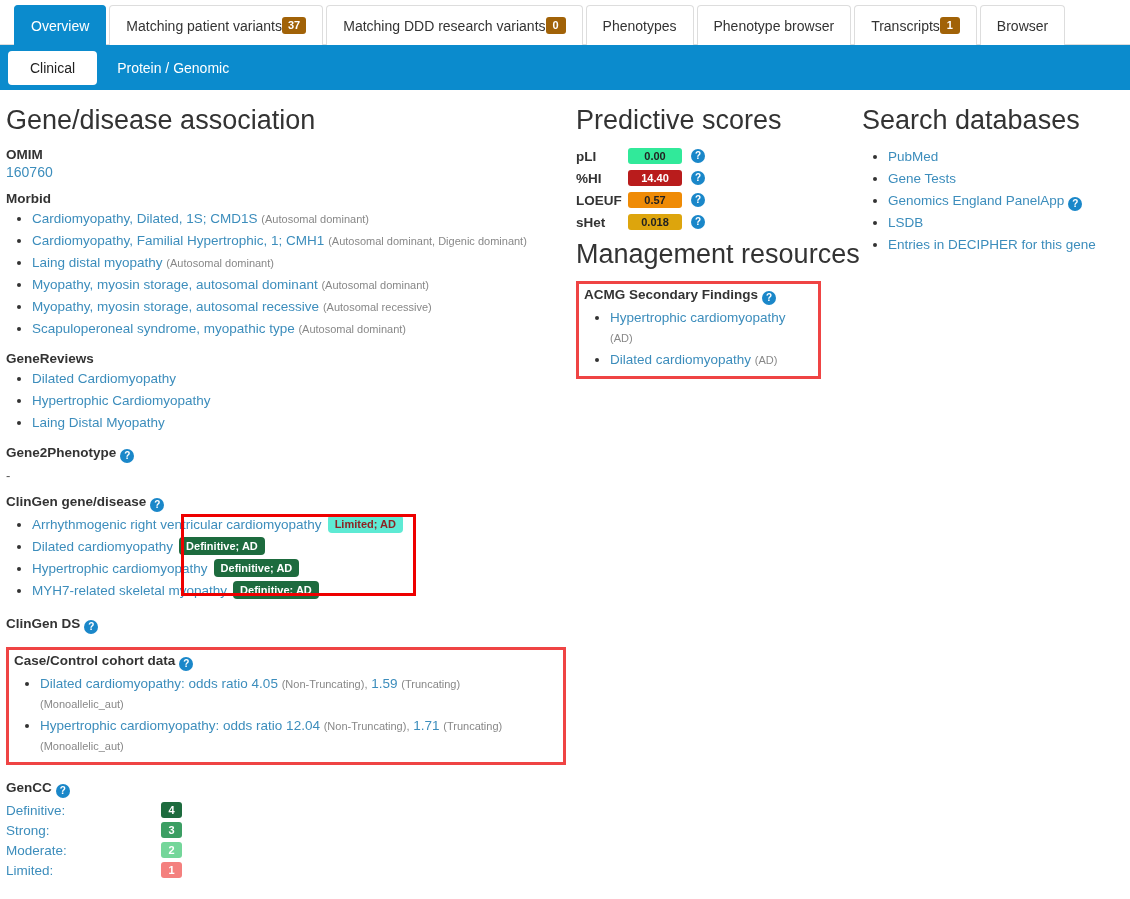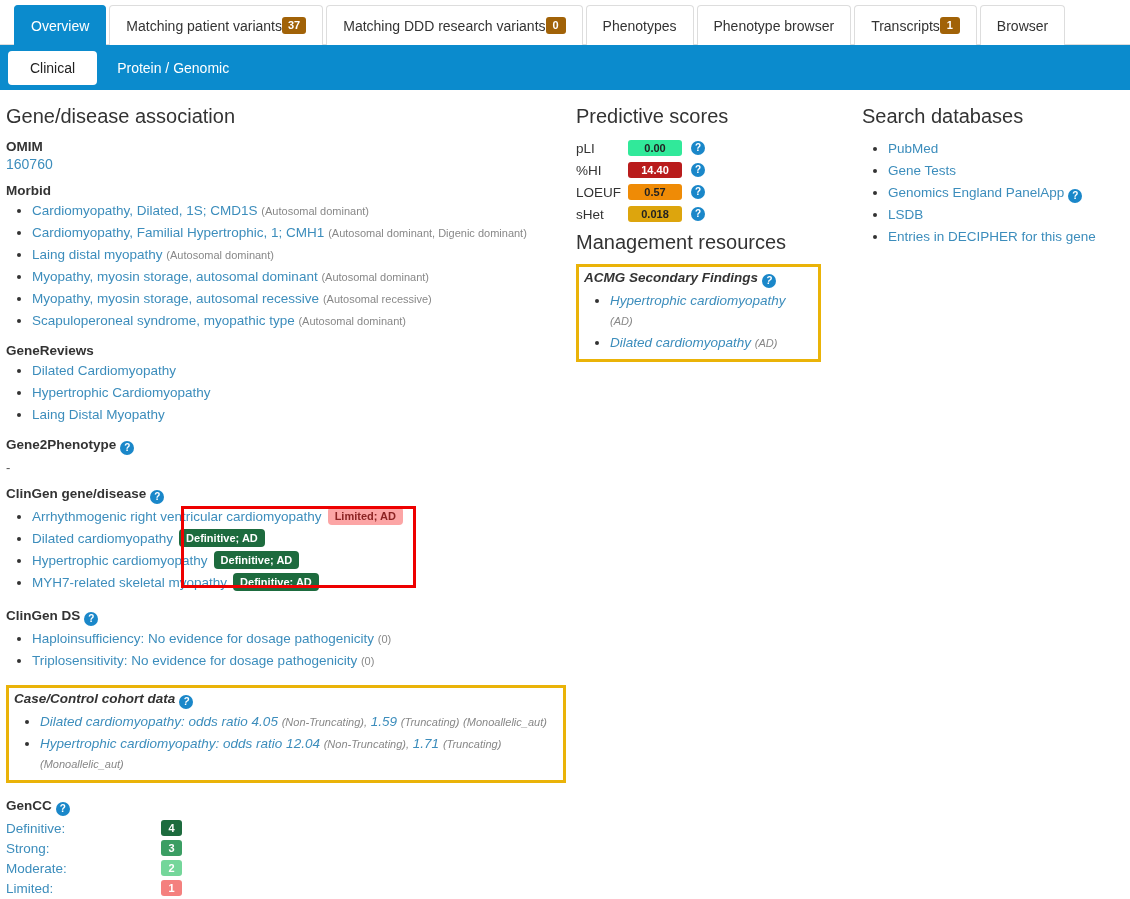--- a/index.html
+++ b/index.html
@@ -94,21 +94,21 @@
   
   .content {
     display: flex;
     padding: 8px 0 0 0;
   }
   .col-left   { width: 570px; padding-left: 6px; box-sizing: border-box; }
   .col-mid    { width: 292px; padding-left: 6px; box-sizing: border-box; }
   .col-right  { width: 268px; box-sizing: border-box; }
 
   h2.section-title {
-    font-size: 20px;
+    font-size: 27px;
     font-weight: normal;
     color: #333333;
     margin: 6px 0 10px 0;
     line-height: 1.2;
   }
   .mid-title-2 { margin-top: 36px; }
 
   h4.sub-head {
     font-size: 13.5px;
     font-weight: bold;
@@ -159,40 +159,39 @@
 
   
   .score-row {
     display: flex;
     align-items: center;
     height: 20px;
     margin-bottom: 2px;
   }
   .score-label {
     width: 52px;
-    font-weight: normal;
+    font-weight: bold;
     font-size: 13.5px;
     color: #333333;
   }
   .score-badge {
     min-width: 40px;
     text-align: center;
     font-size: 11px;
     font-weight: bold;
     padding: 2px 7px;
     border-radius: 3px;
     margin-right: 9px;
   }
 
   
   .redbox {
-    border: 3px solid #eab308;
+    border: 3px solid #ef4444;
     padding: 3px 16px 5px 5px;
     box-sizing: border-box;
-    font-style: italic;
   }
 
   
   .clingen-wrap { position: relative; }
   .clingen-redbox {
     position: absolute;
     left: 175px;
     top: 0px;
     width: 235px;
     height: 82px;
@@ -205,21 +204,21 @@
     display: inline-block;
     font-size: 11px;
     font-weight: bold;
     padding: 3px 7px;
     border-radius: 4px;
     margin-left: 6px;
     line-height: 1.1;
     vertical-align: 1px;
   }
   .tag-definitive { background: #1d6b3e; color: #ffffff; }
-  .tag-limited    { background: #fca5a5; color: #8c2323; }
+  .tag-limited    { background: #5eead4; color: #8c2323; }
 
   
   .gencc-row {
     display: flex;
     align-items: center;
     height: 20px;
     font-size: 13.5px;
   }
   .gencc-label { width: 155px; color: #3c8dbc; }
   .gencc-badge {
@@ -346,30 +345,20 @@
         <li>
           <span class="link">MYH7-related skeletal myopathy</span><span class="tag tag-definitive">Definitive; AD</span>
         </li>
       </ul>
       <div class="clingen-redbox"></div>
     </div>
 
     <h4 class="sub-head" style="margin-top:14px;">
       <span>ClinGen DS</span><span class="help-icon">?</span>
     </h4>
-    <ul class="bullets">
-      <li>
-        <span class="link">Haploinsufficiency: No evidence for dosage pathogenicity</span>
-        <span class="muted">(0)</span>
-      </li>
-      <li>
-        <span class="link">Triplosensitivity: No evidence for dosage pathogenicity</span>
-        <span class="muted">(0)</span>
-      </li>
-    </ul>
 
     <div class="redbox case-box" style="margin-top:13px;">
       <h4 class="sub-head" style="margin:0 0 2px 0;">
         <span>Case/Control cohort data</span><span class="help-icon">?</span>
       </h4>
       <ul class="bullets">
         <li>
           <span class="link">Dilated cardiomyopathy: odds ratio 4.05</span>
           <span class="muted">(Non-Truncating),</span>
           <span class="link">1.59</span>

